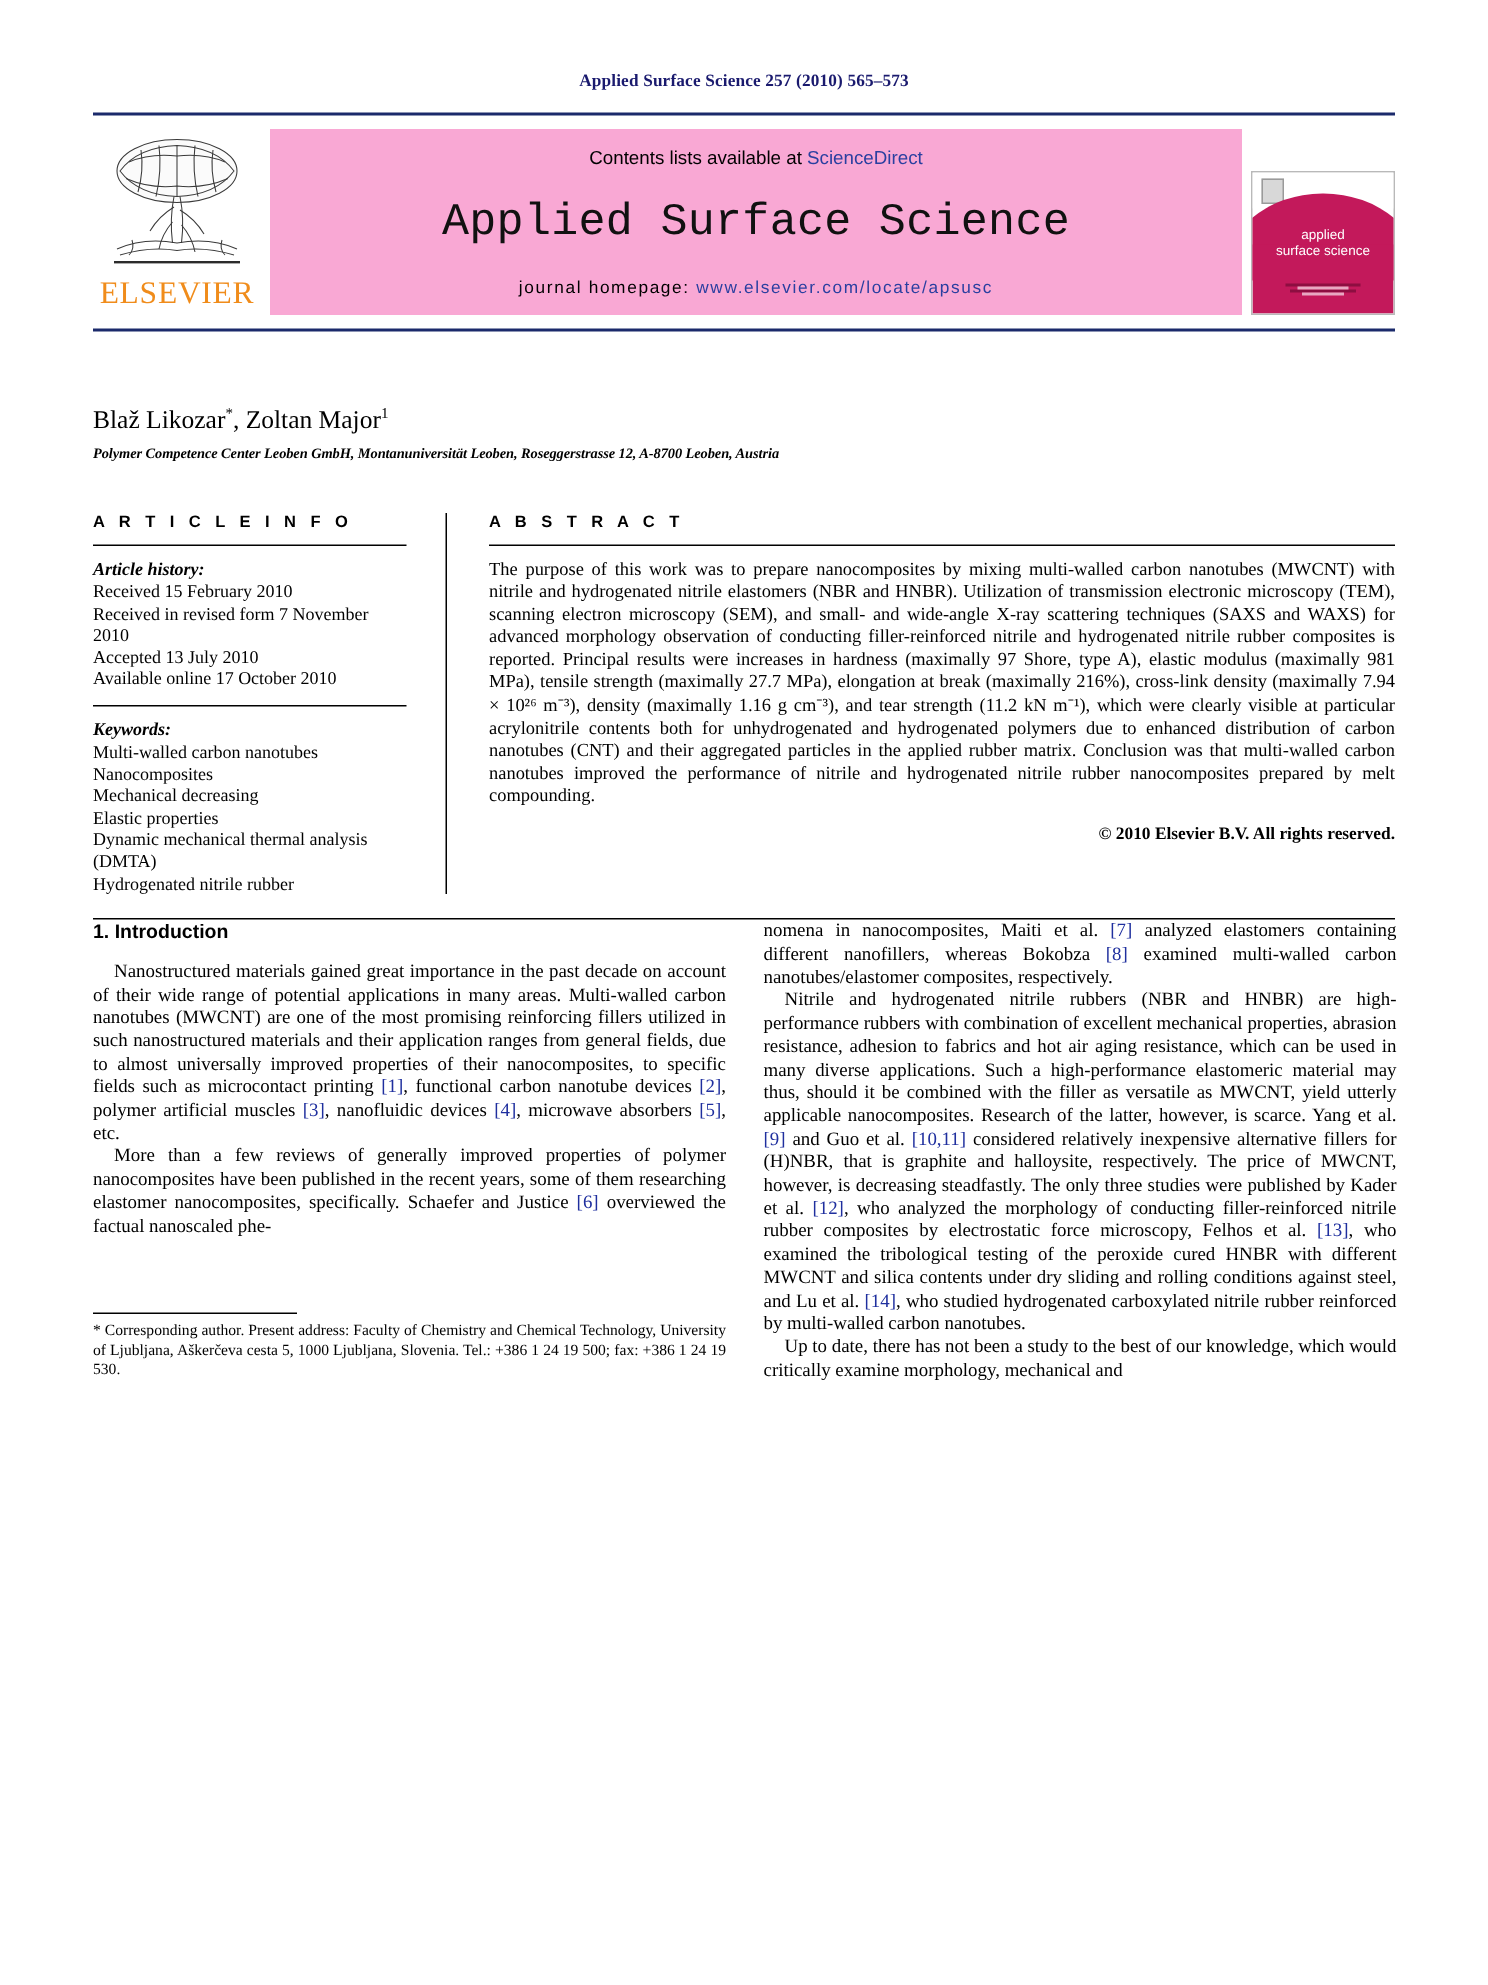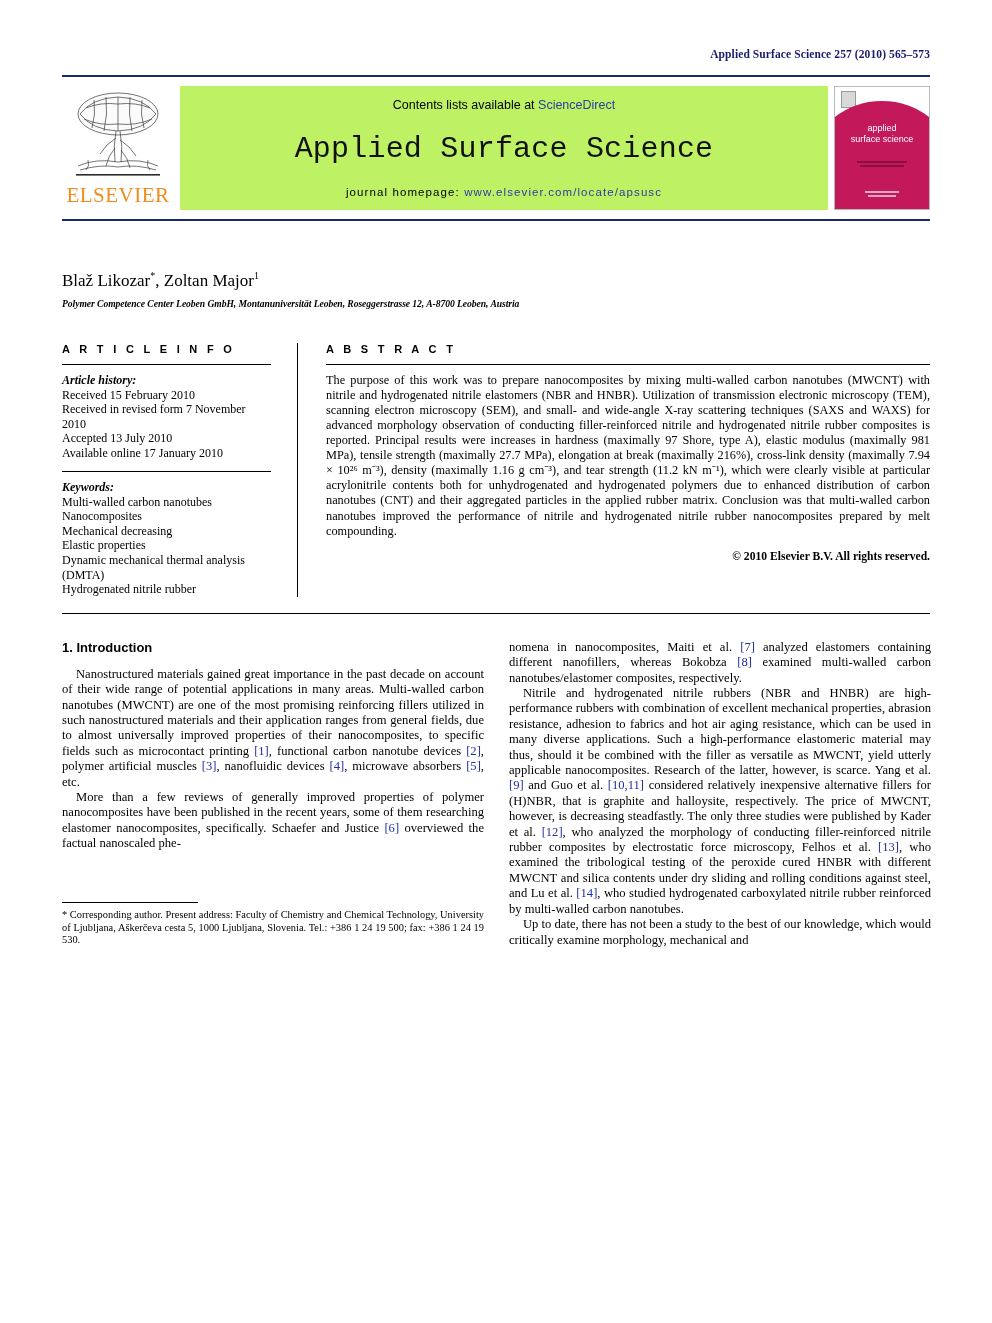--- a/index.html
+++ b/index.html
@@ -18,21 +18,21 @@
   .page {
     position: relative;
     width: 992px;
     height: 1323px;
     box-sizing: border-box;
     padding: 0 62px;
   }
 
   
   .running-head {
-    text-align: right;
+    text-align: center;
     font-size: 11.5px;
     font-weight: bold;
     color: #1a1a6e;
     padding-top: 48px;
     letter-spacing: .1px;
   }
 
   
   .masthead {
     margin-top: 15px;
@@ -58,21 +58,21 @@
     font-family: "Liberation Serif", serif;
     font-size: 21px;
     letter-spacing: .5px;
     color: #F08C1B;
     font-weight: 400;
     margin-top: 1px;
     line-height: 1;
   }
   .mast-center {
     flex: 1 1 auto;
-    background: #bef264;
+    background: #f9a8d4;
     margin: 0 6px;
     display: flex;
     flex-direction: column;
     align-items: center;
     justify-content: space-between;
     padding: 12px 0 12px 0;
     box-sizing: border-box;
   }
   .contents-line {
     font-size: 12.5px;
@@ -93,20 +93,21 @@
     color: #000;
   }
   .homepage-line .url { color: #2a3fa0; }
   .cover-thumb {
     width: 94px;
     flex: 0 0 94px;
     border: 1px solid #b9b9b9;
     background: #fff;
     position: relative;
     overflow: hidden;
+    margin-top: 28px;
   }
   .cover-top {
     height: 26%;
     background: #ffffff;
     position: relative;
   }
   .cover-mini-logo {
     position: absolute;
     left: 6px; top: 4px;
     width: 13px; height: 15px;
@@ -228,21 +229,20 @@
   }
   .copyright {
     text-align: right;
     font-size: 11.6px;
     margin-top: 11px;
     font-weight: 600;
   }
 
   
   .body-cols {
-    margin-top: 26px;
     display: flex;
     gap: 25px;
   }
   .bcol {
     width: 422px;
     flex: 0 0 422px;
     position: relative;
   }
   h2.sec-title {
     font-family: "Liberation Sans", sans-serif;
@@ -370,21 +370,21 @@
 
   <div class="infoabs">
 
     <div class="col-info">
       <div class="sec-head">A R T I C L E    I N F O</div>
       <div class="rule-thin"></div>
       <div class="hist-title">Article history:</div>
       <div class="hist-line">Received 15 February 2010</div>
       <div class="hist-line">Received in revised form 7 November 2010</div>
       <div class="hist-line">Accepted 13 July 2010</div>
-      <div class="hist-line">Available online 17 January 2010</div>
+      <div class="hist-line">Available online 17 October 2010</div>
 
       <div class="kw-block">
         <div class="rule-thin"></div>
         <div class="kw-title">Keywords:</div>
         <div class="kw-line">Multi-walled carbon nanotubes</div>
         <div class="kw-line">Nanocomposites</div>
         <div class="kw-line">Mechanical decreasing</div>
         <div class="kw-line">Elastic properties</div>
         <div class="kw-line">Dynamic mechanical thermal analysis</div>
         <div class="kw-line">(DMTA)</div>

